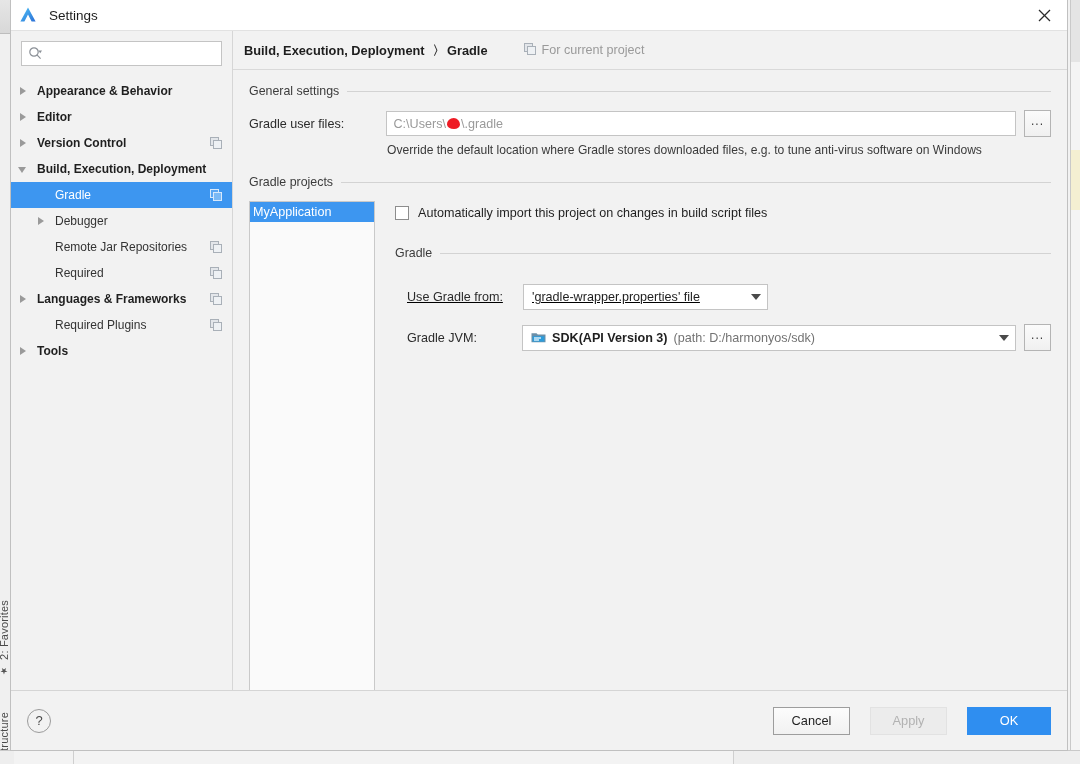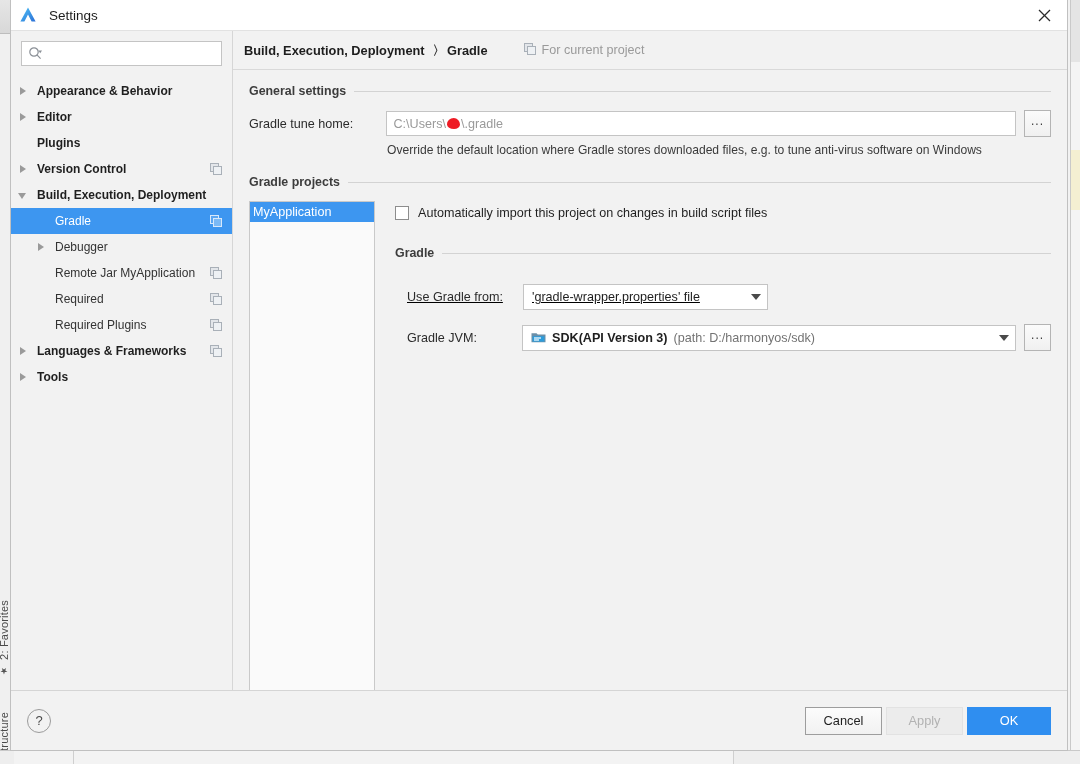--- a/index.html
+++ b/index.html
@@ -218,21 +218,20 @@
     overflow: hidden;
     position: relative;
   }
 
   
   .group-head {
     display: flex;
     align-items: center;
     gap: 8px;
     margin-bottom: 12px;
-    font-weight: bold;
   }
   .group-head .gh-label {
     font-size: 12.4px;
     color: #3c3c3c;
     white-space: nowrap;
   }
   .group-head .gh-rule {
     flex: 1 1 auto;
     height: 1px;
     background: #d3d3d3;
@@ -381,21 +380,21 @@
   }
   .footer-spacer { flex: 1 1 auto; }
   .btn {
     height: 28px;
     min-width: 77px;
     padding: 0 14px;
     font-size: 12.8px;
     font-family: "Liberation Sans", sans-serif;
     display: flex; align-items: center; justify-content: center;
     cursor: default;
-    margin-left: 4px;
+    margin-left: 20px;
   }
   .btn.secondary {
     background: linear-gradient(180deg,#fcfcfc,#f1f1f1);
     border: 1px solid #9d9d9d;
     color: #1f1f1f;
   }
   .btn.disabled {
     background: #ececec;
     border: 1px solid #e2e2e2;
     color: #b2b2b2;
@@ -477,24 +476,20 @@
             </span>
             <span class="tree-label">Appearance &amp; Behavior</span>
           </div>
           <div class="tree-row top">
             <span class="tw">
               <span class="arrow collapsed"></span>
             </span>
             <span class="tree-label">Editor</span>
           </div>
           <div class="tree-row top">
-            <span class="tw"></span>
-            <span class="tree-label">Plugins</span>
-          </div>
-          <div class="tree-row top">
             <span class="tw">
               <span class="arrow collapsed"></span>
             </span>
             <span class="tree-label">Version Control</span>
             <span class="copy-icon"><svg width="12" height="12" viewBox="0 0 12 12" xmlns="http://www.w3.org/2000/svg">
                 <rect x="0.5" y="0.5" width="8" height="8" fill="#e3e6ea" stroke="#a9b0b8" stroke-width="1"></rect>
                 <rect x="3.5" y="3.5" width="8" height="8" fill="#eef1f4" stroke="#a9b0b8" stroke-width="1"></rect>
               </svg></span>
           </div>
           <div class="tree-row top">
@@ -512,47 +507,47 @@
               </svg></span>
           </div>
           <div class="tree-row child">
             <span class="tw indent-child">
               <span class="arrow collapsed"></span>
             </span>
             <span class="tree-label">Debugger</span>
           </div>
           <div class="tree-row child">
             <span class="tw indent-child"></span>
-            <span class="tree-label">Remote Jar MyApplication</span>
+            <span class="tree-label">Remote Jar Repositories</span>
             <span class="copy-icon"><svg width="12" height="12" viewBox="0 0 12 12" xmlns="http://www.w3.org/2000/svg">
                 <rect x="0.5" y="0.5" width="8" height="8" fill="#e3e6ea" stroke="#a9b0b8" stroke-width="1"></rect>
                 <rect x="3.5" y="3.5" width="8" height="8" fill="#eef1f4" stroke="#a9b0b8" stroke-width="1"></rect>
               </svg></span>
           </div>
           <div class="tree-row child">
             <span class="tw indent-child"></span>
             <span class="tree-label">Required</span>
             <span class="copy-icon"><svg width="12" height="12" viewBox="0 0 12 12" xmlns="http://www.w3.org/2000/svg">
                 <rect x="0.5" y="0.5" width="8" height="8" fill="#e3e6ea" stroke="#a9b0b8" stroke-width="1"></rect>
                 <rect x="3.5" y="3.5" width="8" height="8" fill="#eef1f4" stroke="#a9b0b8" stroke-width="1"></rect>
               </svg></span>
           </div>
-          <div class="tree-row child">
-            <span class="tw indent-child"></span>
-            <span class="tree-label">Required Plugins</span>
-            <span class="copy-icon"><svg width="12" height="12" viewBox="0 0 12 12" xmlns="http://www.w3.org/2000/svg">
-                <rect x="0.5" y="0.5" width="8" height="8" fill="#e3e6ea" stroke="#a9b0b8" stroke-width="1"></rect>
-                <rect x="3.5" y="3.5" width="8" height="8" fill="#eef1f4" stroke="#a9b0b8" stroke-width="1"></rect>
-              </svg></span>
-          </div>
           <div class="tree-row top">
             <span class="tw">
               <span class="arrow collapsed"></span>
             </span>
             <span class="tree-label">Languages &amp; Frameworks</span>
+            <span class="copy-icon"><svg width="12" height="12" viewBox="0 0 12 12" xmlns="http://www.w3.org/2000/svg">
+                <rect x="0.5" y="0.5" width="8" height="8" fill="#e3e6ea" stroke="#a9b0b8" stroke-width="1"></rect>
+                <rect x="3.5" y="3.5" width="8" height="8" fill="#eef1f4" stroke="#a9b0b8" stroke-width="1"></rect>
+              </svg></span>
+          </div>
+          <div class="tree-row child">
+            <span class="tw indent-child"></span>
+            <span class="tree-label">Required Plugins</span>
             <span class="copy-icon"><svg width="12" height="12" viewBox="0 0 12 12" xmlns="http://www.w3.org/2000/svg">
                 <rect x="0.5" y="0.5" width="8" height="8" fill="#e3e6ea" stroke="#a9b0b8" stroke-width="1"></rect>
                 <rect x="3.5" y="3.5" width="8" height="8" fill="#eef1f4" stroke="#a9b0b8" stroke-width="1"></rect>
               </svg></span>
           </div>
           <div class="tree-row top">
             <span class="tw">
               <span class="arrow collapsed"></span>
             </span>
             <span class="tree-label">Tools</span>
@@ -578,21 +573,21 @@
       </div>
 
       <div class="panel">
 
         <div class="group-head">
           <span class="gh-label">General settings</span>
           <span class="gh-rule"></span>
         </div>
 
         <div class="field-row">
-          <span class="field-label w1">Gradle tune home:</span>
+          <span class="field-label w1">Gradle user files:</span>
           <div class="text-input" style="width:632px;">
             <span>C:\Users\</span>
               <span class="redaction"></span>
               <span>\.gradle</span>
           </div>
           <div class="ellipsis-btn">...</div>
         </div>
         <div class="hint-text">Override the default location where Gradle stores downloaded files, e.g. to tune anti-virus software on Windows</div>
 
         <div class="group-head" style="margin-top:18px;">

